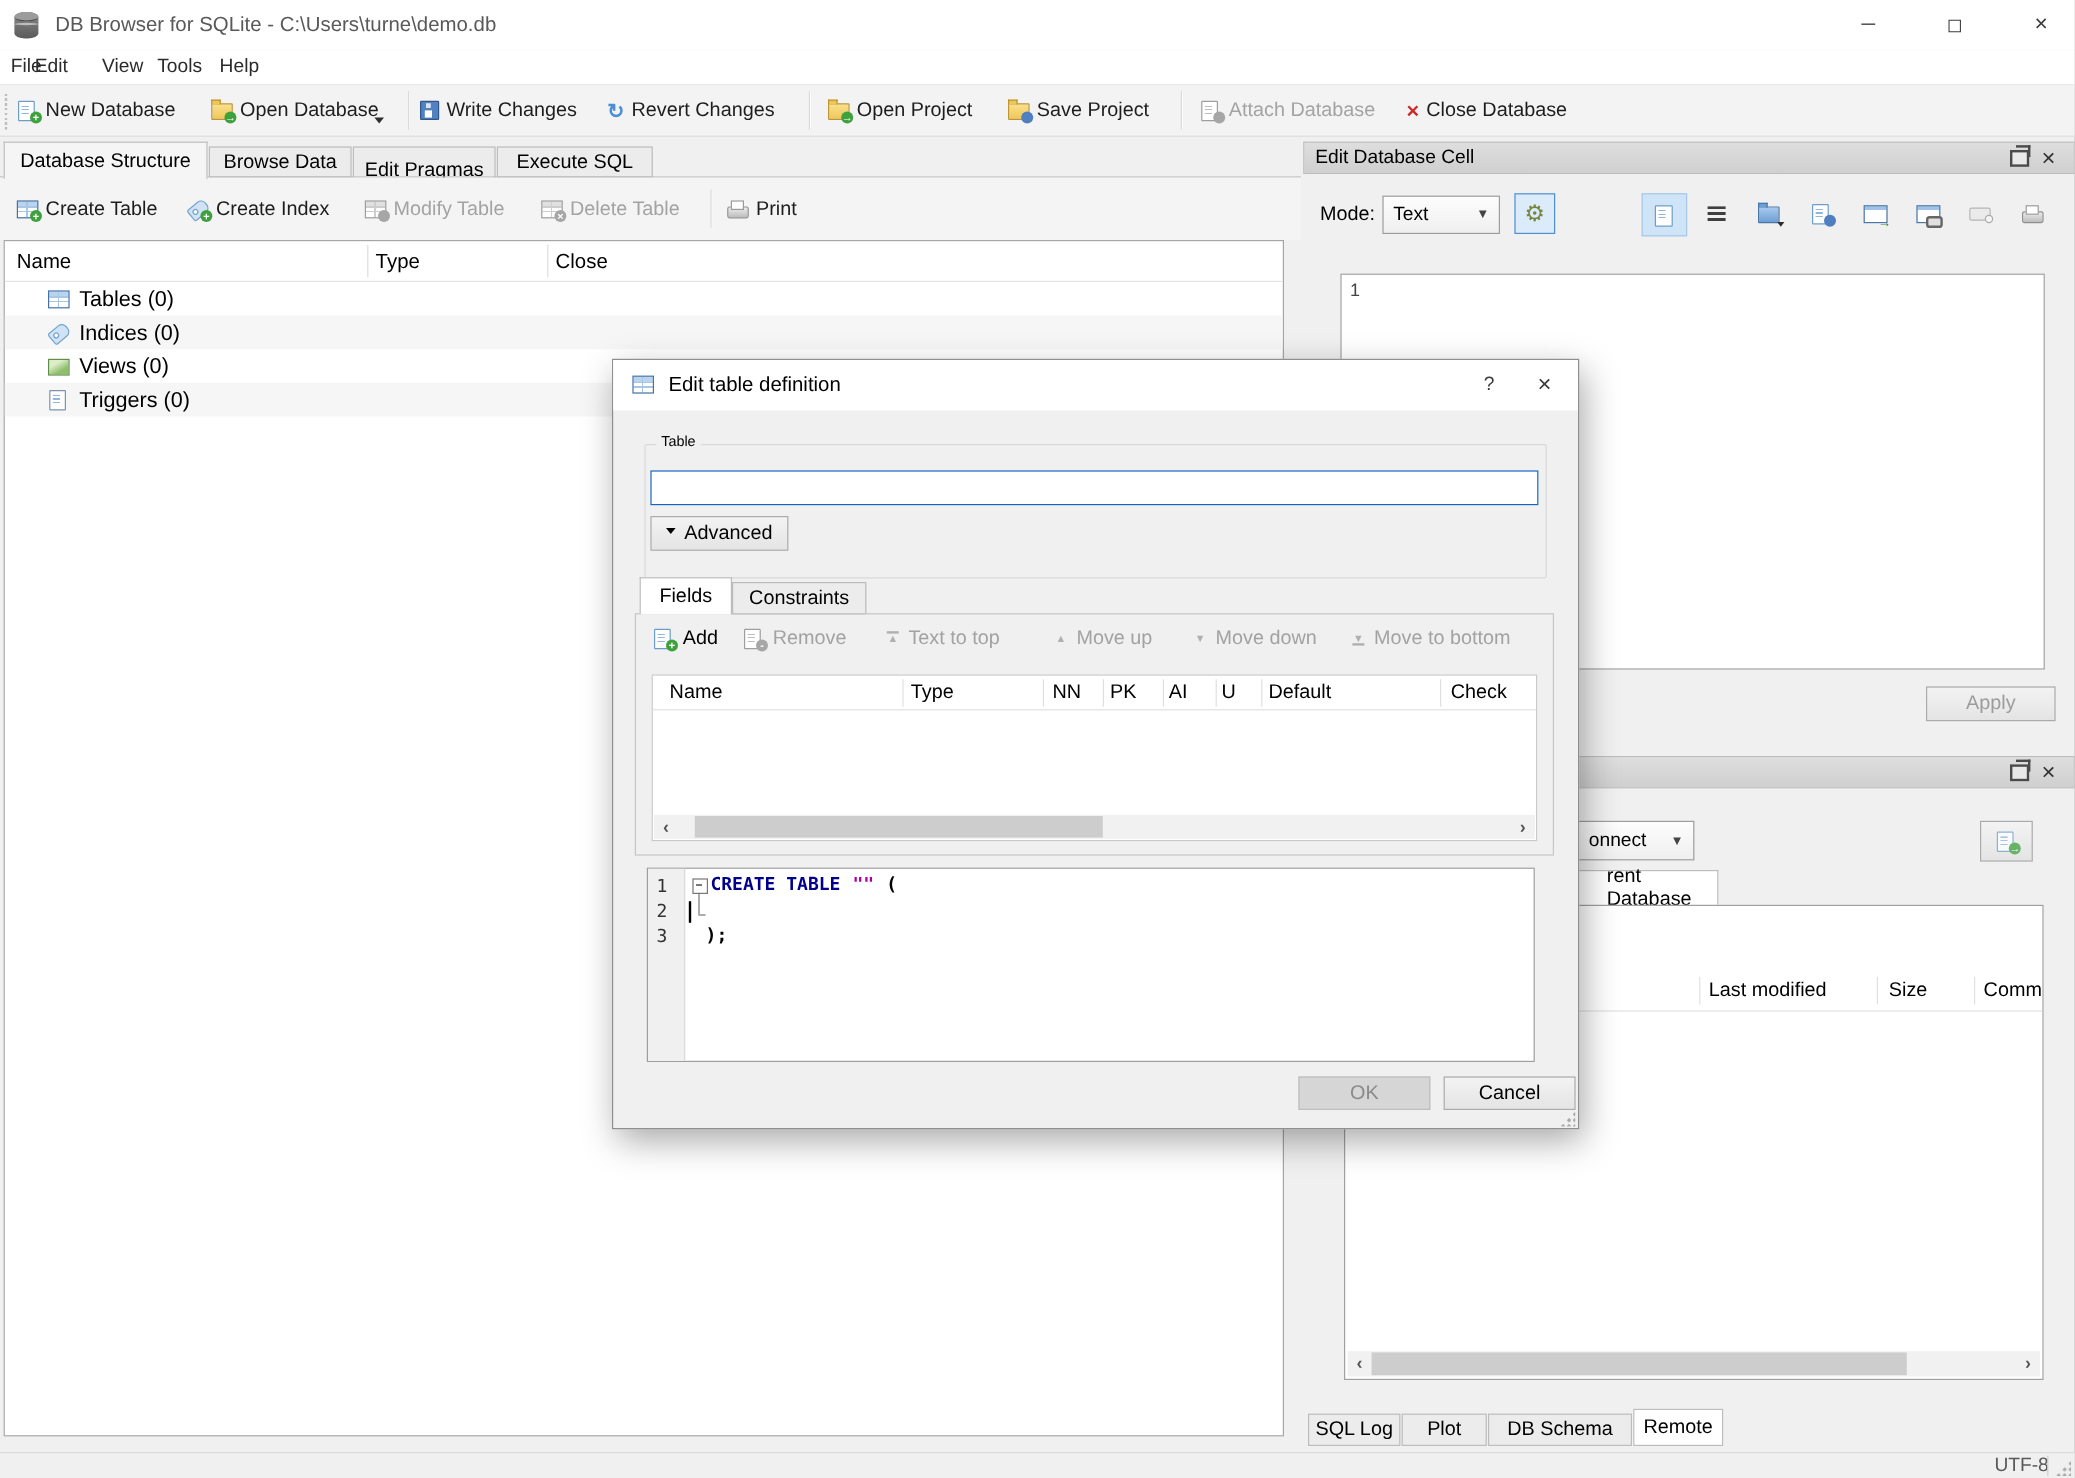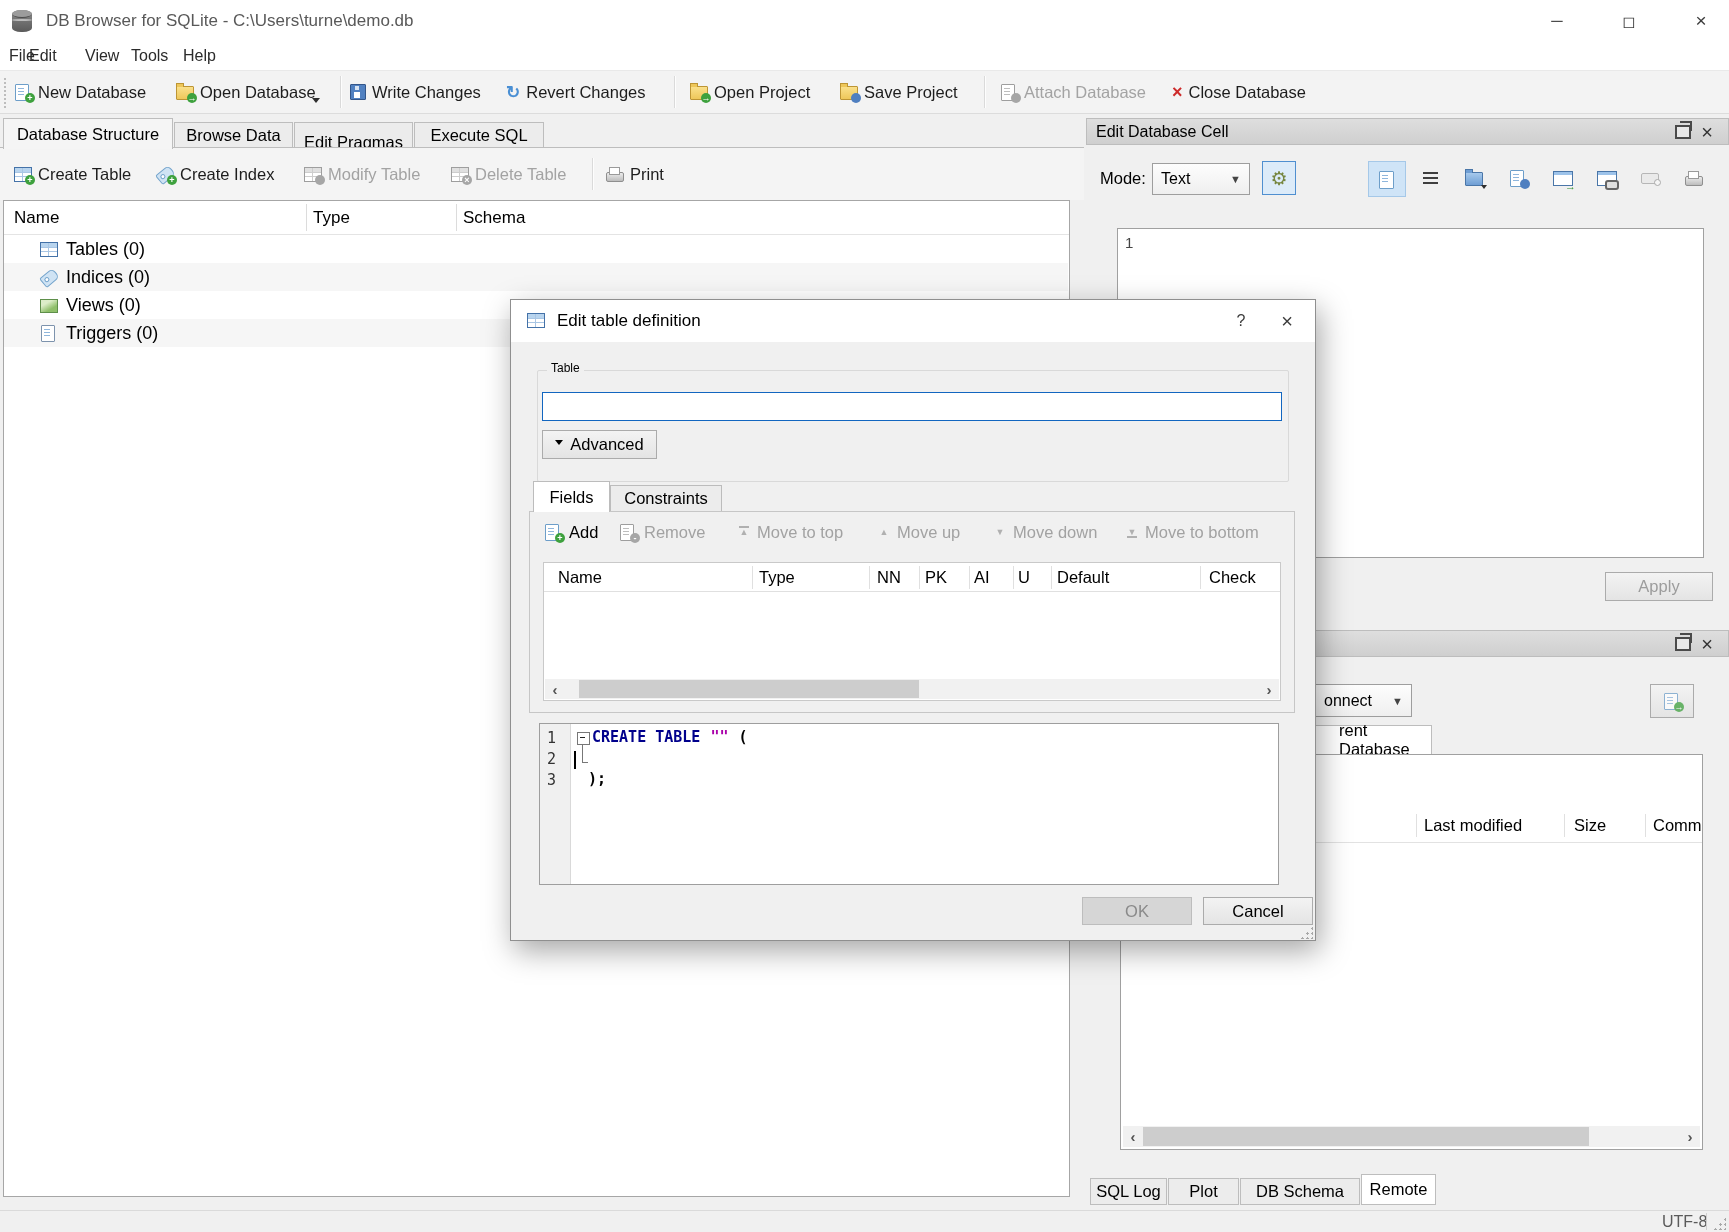--- a/index.html
+++ b/index.html
@@ -224,21 +224,21 @@
     <span class="tsep" style="left:592px;top:10px"></span>
     <span class="tbtn" style="left:606px;height:52px">
       <span class="printer"></span>
       <span>Print</span>
     </span>
   </div>
 
   <div class="a" id="tree">
     <span class="th" style="left:10px">Name</span>
     <span class="th" style="left:309px">Type</span>
-    <span class="th" style="left:459px">Schema</span>
+    <span class="th" style="left:459px">Close</span>
     <span class="tcolline" style="left:302px"></span>
     <span class="tcolline" style="left:452px"></span>
     <div class="a" style="left:0;top:33px;width:1065px;height:1px;background:#e4e4e4"></div>
     <div class="trow" style="top:34px">
       <span class="ticon">
           <span class="grid" style="position:absolute;top:1px"></span>
         </span>
       <span class="lbl">Tables (0)</span>
     </div>
     <div class="trow alt" style="top:62px">
@@ -405,21 +405,21 @@
     </span>
     <span class="act g" style="left:108px">
       <span class="ticon">
           <span class="pg gray"></span>
           <span class="badge bg-gray">-</span>
         </span>
       <span>Remove</span>
     </span>
     <span class="act g" style="left:227px">
       <span class="mv bt">▲</span>
-      <span>Move to top</span>
+      <span>Text to top</span>
     </span>
     <span class="act g" style="left:367px">
       <span class="mv">▲</span>
       <span>Move up</span>
     </span>
     <span class="act g" style="left:483px">
       <span class="mv">▼</span>
       <span>Move down</span>
     </span>
     <span class="act g" style="left:615px">

